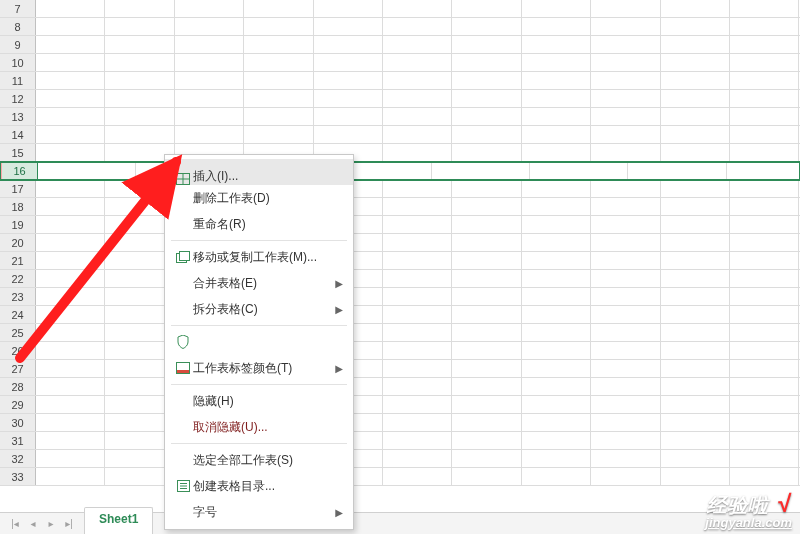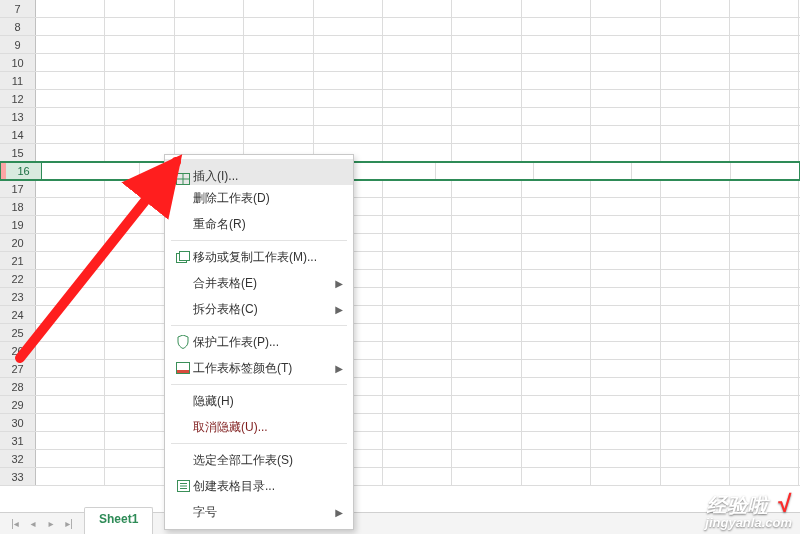--- a/index.html
+++ b/index.html
@@ -42,21 +42,21 @@
     border-right: 1px solid #dcdcdc;
   }
   .row.active .row-header {
     background: #d8eadf;
     color: #1d7044;
     border-right: 1px solid #2e8b57;
   }
   .row.active {
     outline: 2px solid #2e8b57;
     outline-offset: -1px;
-    border-left: 6px solid #fca5a5;
+    border-left: 2px solid #fca5a5;
     gap: 29px;
   }
 
   
   .tabs {
     position: absolute;
     left: 0; right: 0; bottom: 0;
     height: 22px;
     background: #f4f4f4;
     border-top: 1px solid #d0d0d0;
@@ -155,20 +155,21 @@
     font-size: 24px;
     margin-left: 4px;
     font-style: normal;
   }
   .wm-bot {
     font-size: 13px;
     font-weight: 700;
     color: #fff;
     font-style: italic;
     margin-top: -4px;
+    text-decoration: underline;
   }
 
   
   svg { display: block; }
 </style>
 </head>
 <body>
 
 <div class="sheet" id="sheet">
     <div class="row">
@@ -610,21 +611,20 @@
   </div>
 
   <div class="menu-sep"></div>
 
   <div class="menu-item">
     <span class="ico">
       <svg width="12" height="14" viewBox="0 0 12 14">
           <path d="M6 0 L11 2 V7 C11 10 8.5 12.5 6 13.5 C3.5 12.5 1 10 1 7 V2 Z" fill="none" stroke="#3a8f58"></path>
         </svg>
     </span>
-    <span class="label">保护工作表(P)...</span>
   </div>
 
   <div class="menu-item">
     <span class="ico">
       <svg width="14" height="12" viewBox="0 0 14 12">
           <rect x=".5" y=".5" width="13" height="11" fill="none" stroke="#3a8f58"></rect>
           <rect x="1" y="8" width="12" height="3" fill="#d84c3d"></rect>
         </svg>
     </span>
     <span class="label">工作表标签颜色(T)</span>

